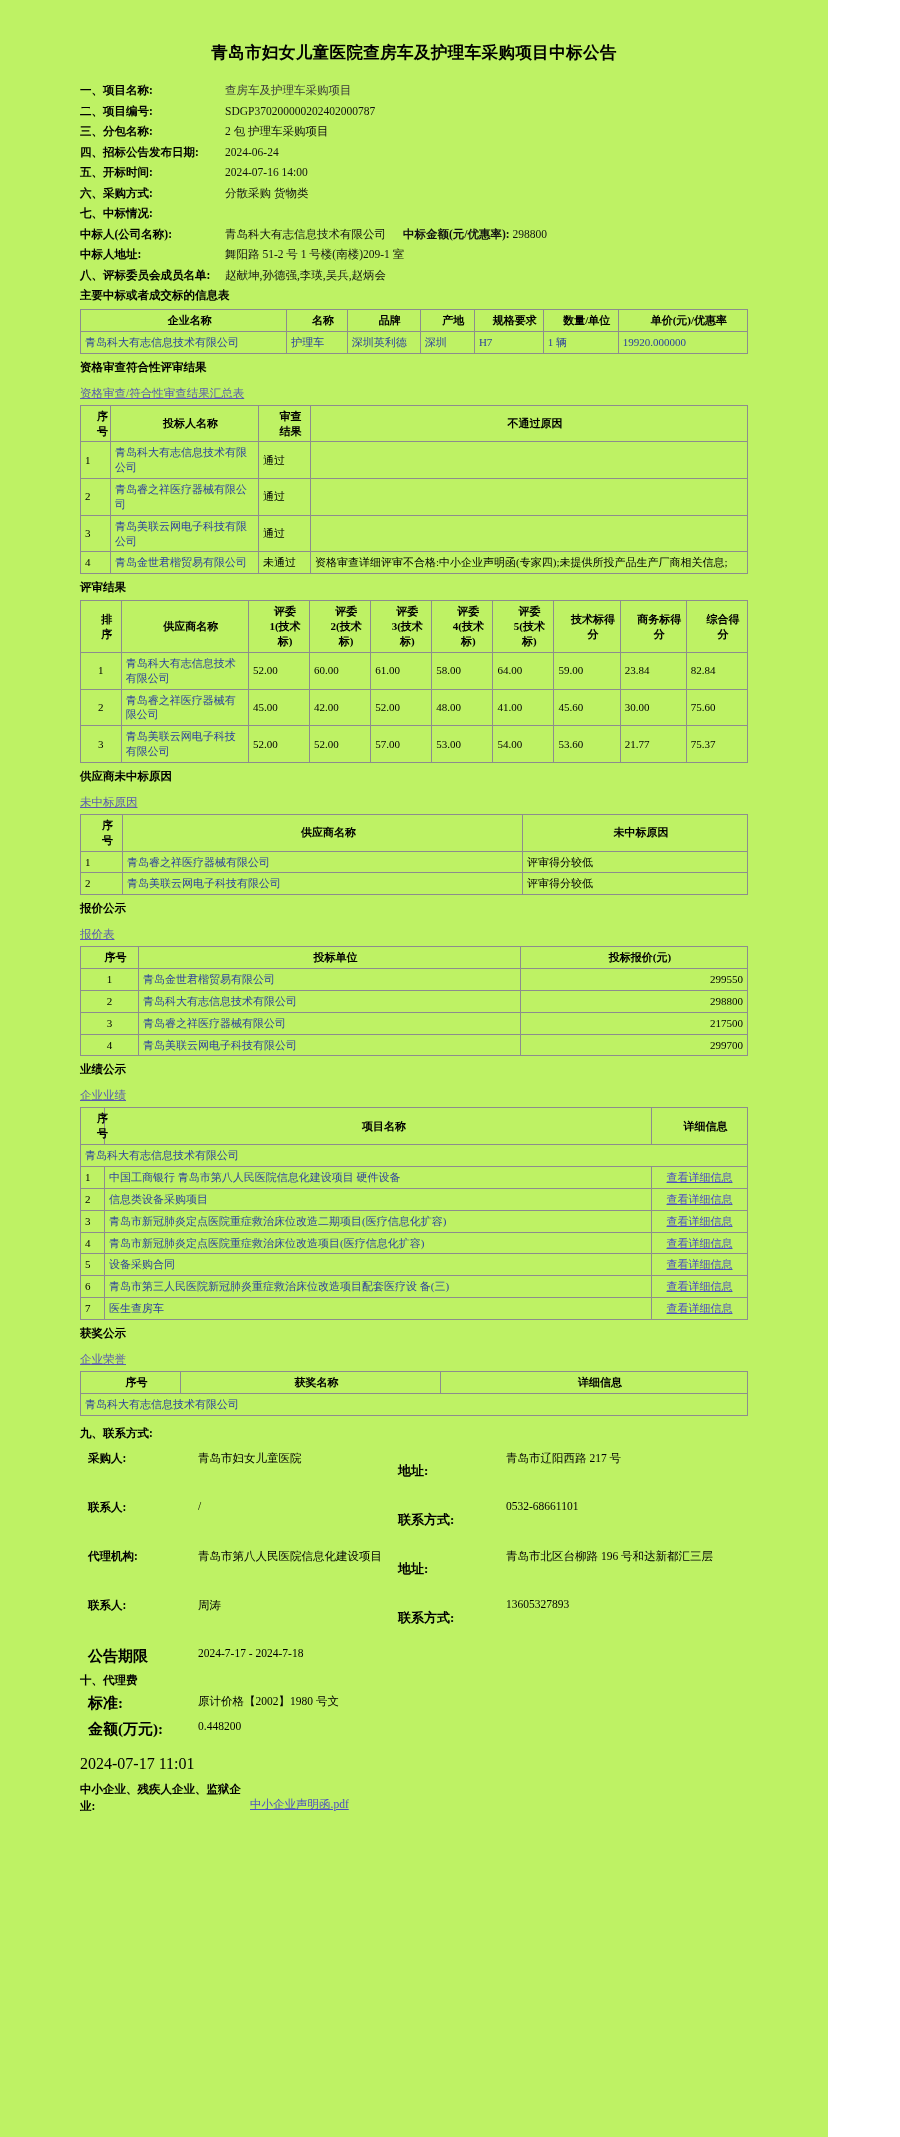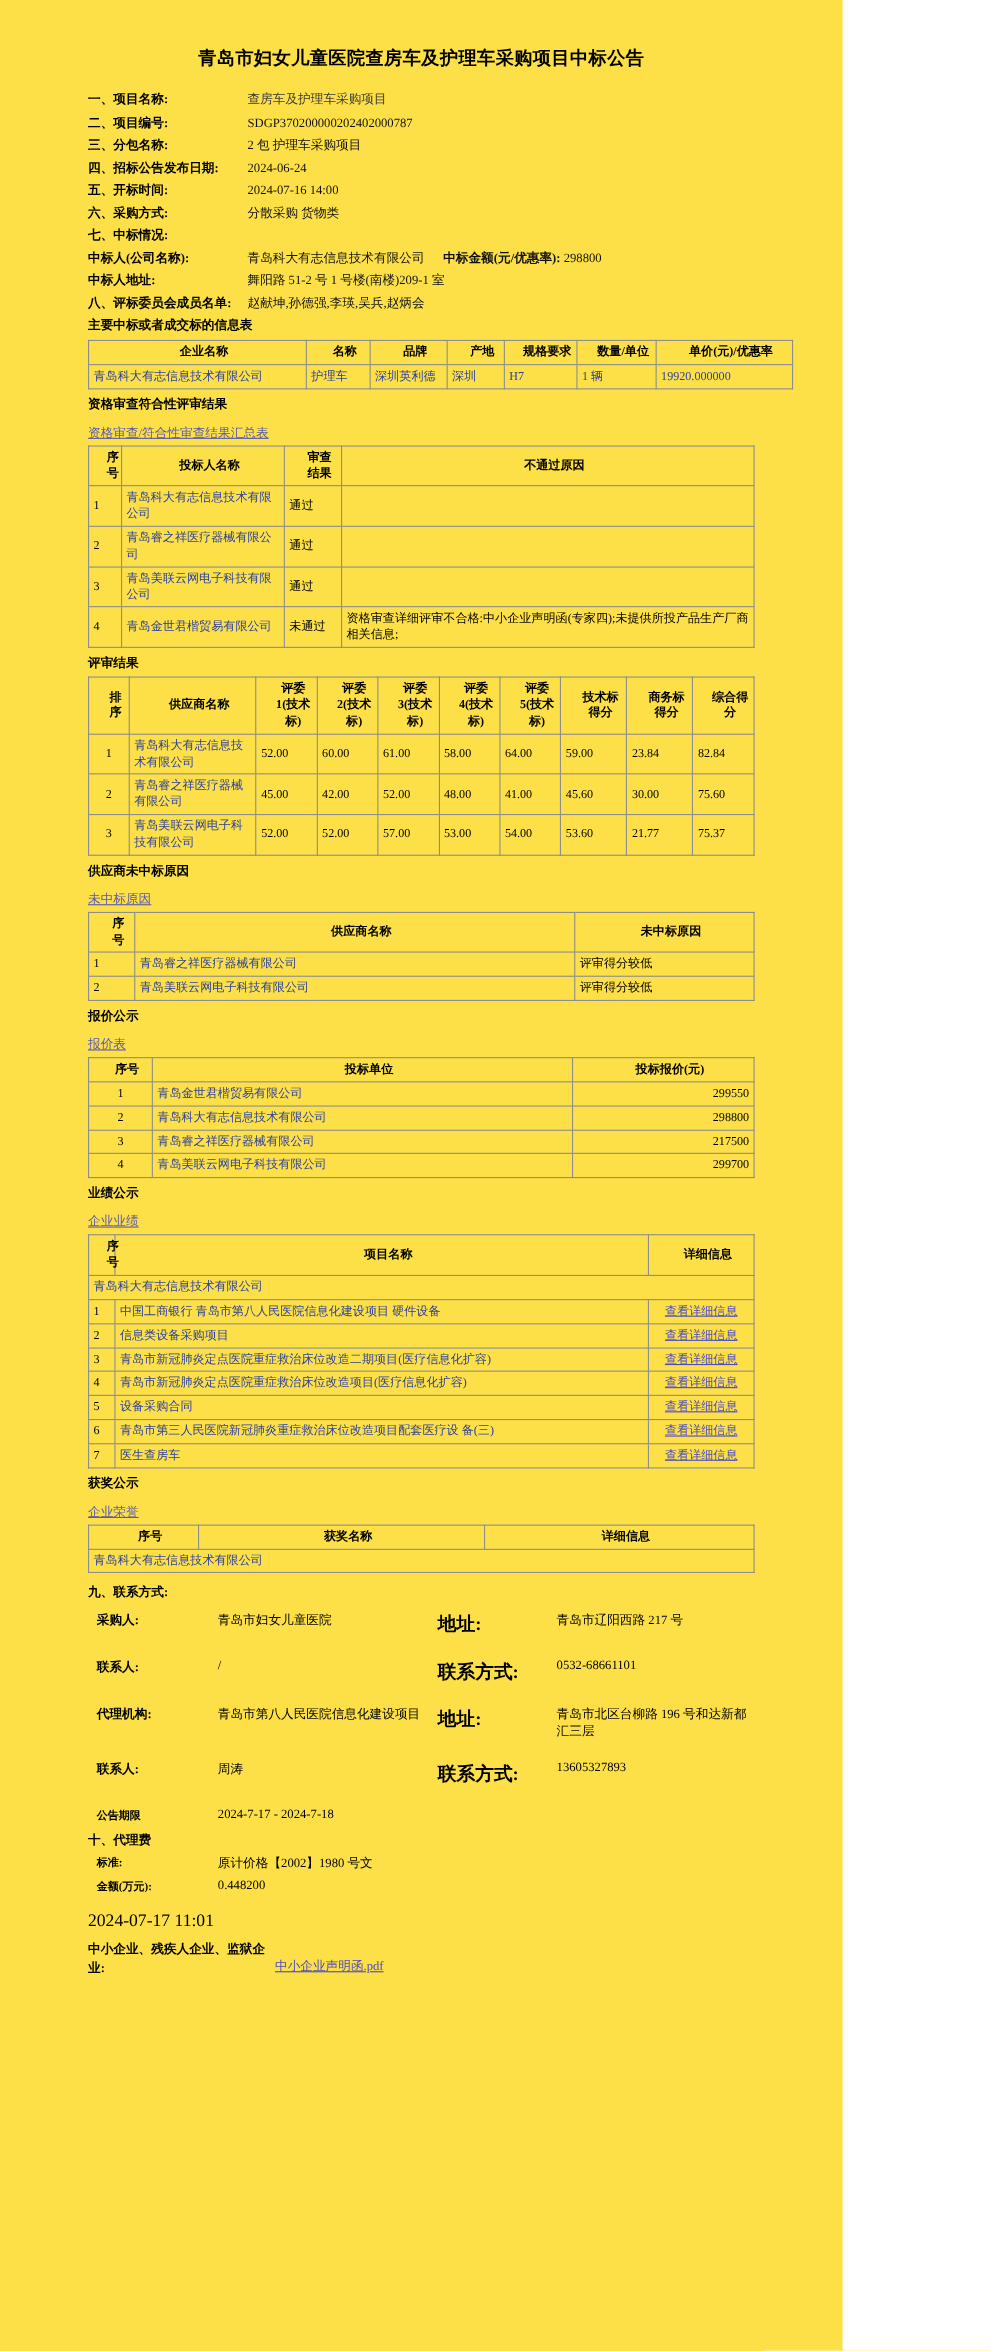--- a/index.html
+++ b/index.html
@@ -5,25 +5,25 @@
   * { box-sizing: border-box; }
   html, body { margin:0; padding:0; }
   body {
     width: 900px;
     background: #ffffff;
     font-family: "Liberation Serif", "DejaVu Serif", serif;
     color: #000000;
     font-size: 11px;
   }
   .page {
-    width: 766px;
+    width: 828px;
     min-height: 2137px;
     padding: 0;
     position: relative;
-    background: #fde047;
+    background: #bef264;
   }
   .content {
     margin: 0 80px;
     padding-top: 42px;
   }
   .doc-title {
     text-align: center;
     font-weight: bold;
     font-size: 16.5px;
     letter-spacing: 0.4px;
@@ -77,24 +77,24 @@
   td.blue { color: #2b3f9e; }
   .tw-inner { width: 640px; margin: 0 auto; }
   
   .winner-t td { color:#2b3f9e; }
   .winner-t th { color:#000; }
   
   .contact-grid { margin-top: 10px; }
   .crow { display: flex; align-items: flex-start; margin-bottom: 20px; }
   .crow .cl { font-weight: bold; width: 118px; flex:0 0 118px; padding-left: 8px; font-size: 11.5px;}
   .crow .cv { width: 200px; flex: 0 0 200px; font-size: 11.5px; }
-  .crow .cl2 { font-weight: bold; width: 108px; flex:0 0 108px; font-size: 17px; }
+  .crow .cl2 { font-weight: bold; width: 108px; flex:0 0 108px; font-size: 13px; margin-top: 11px; }
   .crow .cv2 { flex: 1; font-size: 11.5px; }
   .tail-kv { display:flex; margin-bottom: 7px; }
-  .tail-kv .k { font-weight: bold; width: 118px; flex:0 0 118px; padding-left: 8px; font-size:10px;}
+  .tail-kv .k { font-weight: bold; width: 118px; flex:0 0 118px; padding-left: 8px; font-size:15px;}
   .tail-kv .v { font-size: 11.5px; }
   .stamp-date { text-align: left; font-size: 16px; margin: 16px 0 8px 0; padding-right: 78px;}
   .bottom-note { display:flex; margin-top: 6px; }
   .bottom-note .k { font-weight: bold; width: 170px; flex: 0 0 170px; font-size: 11.5px; line-height:1.5;}
   .bottom-note .v { font-size: 11.5px; padding-top: 16px;}
   .pad-top { margin-top: 10px; }
 </style>
 </head>
 <body>
 

